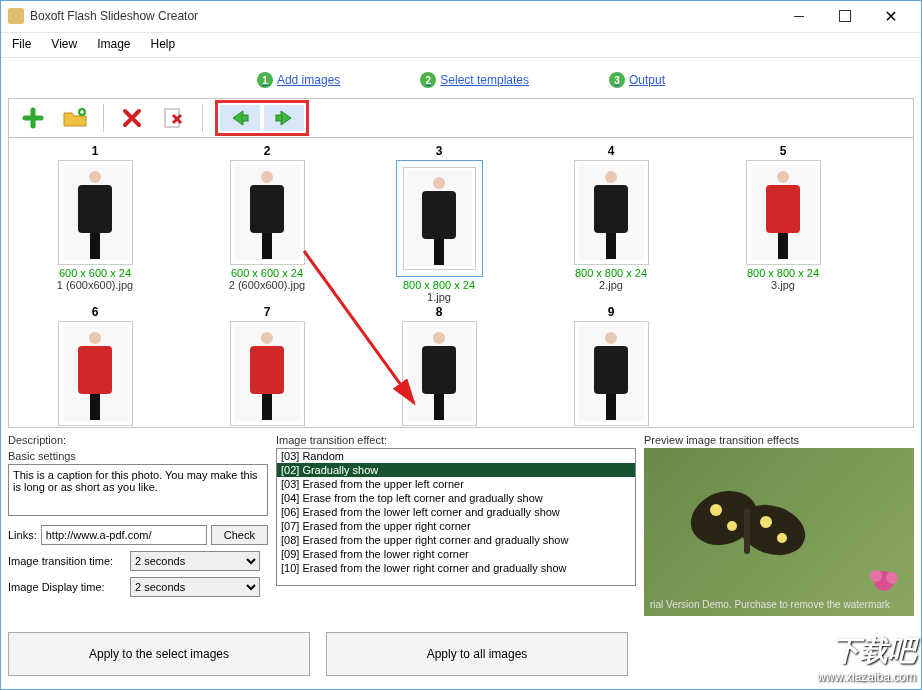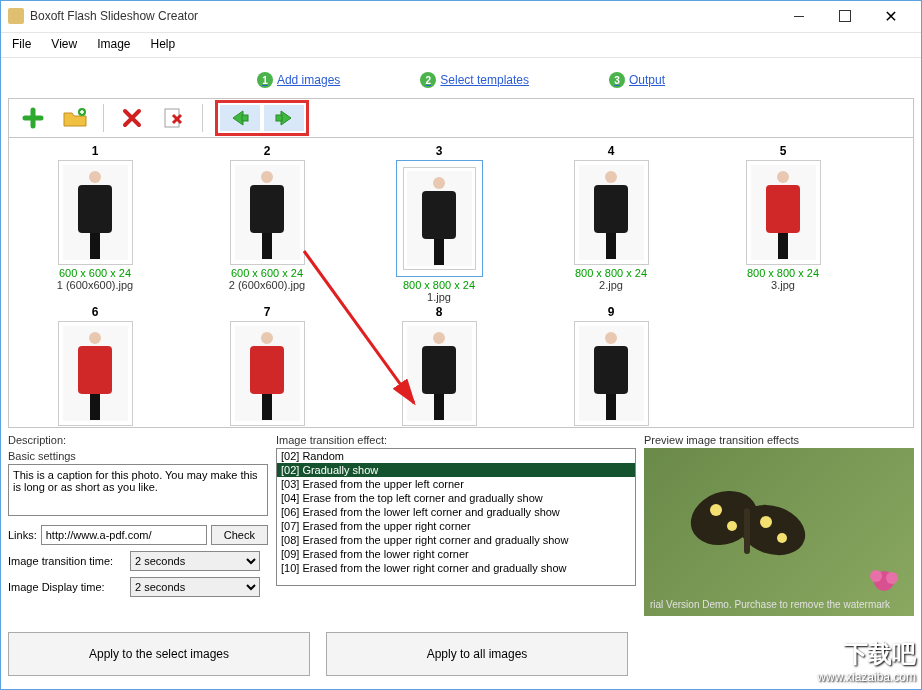--- a/index.html
+++ b/index.html
@@ -68,21 +68,21 @@
 
 .apply-row { display: flex; gap: 16px; margin: 8px 8px 0; }
 .apply-btn { flex: 1; height: 44px; border: 1px solid #aaa; background: #f4f4f4; cursor: pointer; font-size: 12px; }
 
 .preview-img { width: 100%; height: 168px; background: linear-gradient(135deg, #6a8a4a, #8aa860); position: relative; overflow: hidden; }
 .preview-img .butterfly { position: absolute; left: 40px; top: 30px; width: 130px; height: 100px; }
 .watermark-text { position: absolute; bottom: 6px; left: 6px; right: 6px; color: #e0e0e0; font-size: 10px; }
 
 
 .logo-wm { position: absolute; right: 6px; bottom: 6px; color: #fff; text-shadow: 1px 1px 2px #000; font-size: 10px; text-align: right; }
-.logo-wm .big { font-size: 24px; font-weight: bold; }
+.logo-wm .big { font-size: 28px; font-weight: bold; font-style: italic; }
 
 
 .mann { position:absolute; left:50%; top:6px; transform:translateX(-50%); }
 .mann .head { width:12px; height:12px; background:#e8c8b0; border-radius:50%; margin:0 auto; }
 .mann .body { width:34px; height:48px; margin:2px auto 0; border-radius:4px; }
 .mann .legs { width:10px; height:26px; background:#111; margin:0 auto; }
 .mann.black .body { background:#1a1a1a; }
 .mann.red .body { background:#d02828; }
 .thumb-img.bg-white { background:#f8f8f8; }
 
@@ -337,21 +337,21 @@
     </div>
     <div class="row">
       <label style="width:118px">Image Display time:</label>
       <select><option>2 seconds</option></select>
     </div>
   </div>
 
   <div class="trans-col">
     <div class="section-label">Image transition effect:</div>
     <div class="effect-list" id="effect-list">
-        <div>[02] Random</div>
+        <div>[03] Random</div>
         <div class="sel">[02] Gradually show</div>
         <div>[03] Erased from the upper left corner</div>
         <div>[04] Erase from the top left corner and gradually show</div>
         <div>[06] Erased from the lower left corner and gradually show</div>
         <div>[07] Erased from the upper right corner</div>
         <div>[08] Erased from the upper right corner and gradually show</div>
         <div>[09] Erased from the lower right corner</div>
         <div>[10] Erased from the lower right corner and gradually show</div>
       </div>
   </div>

